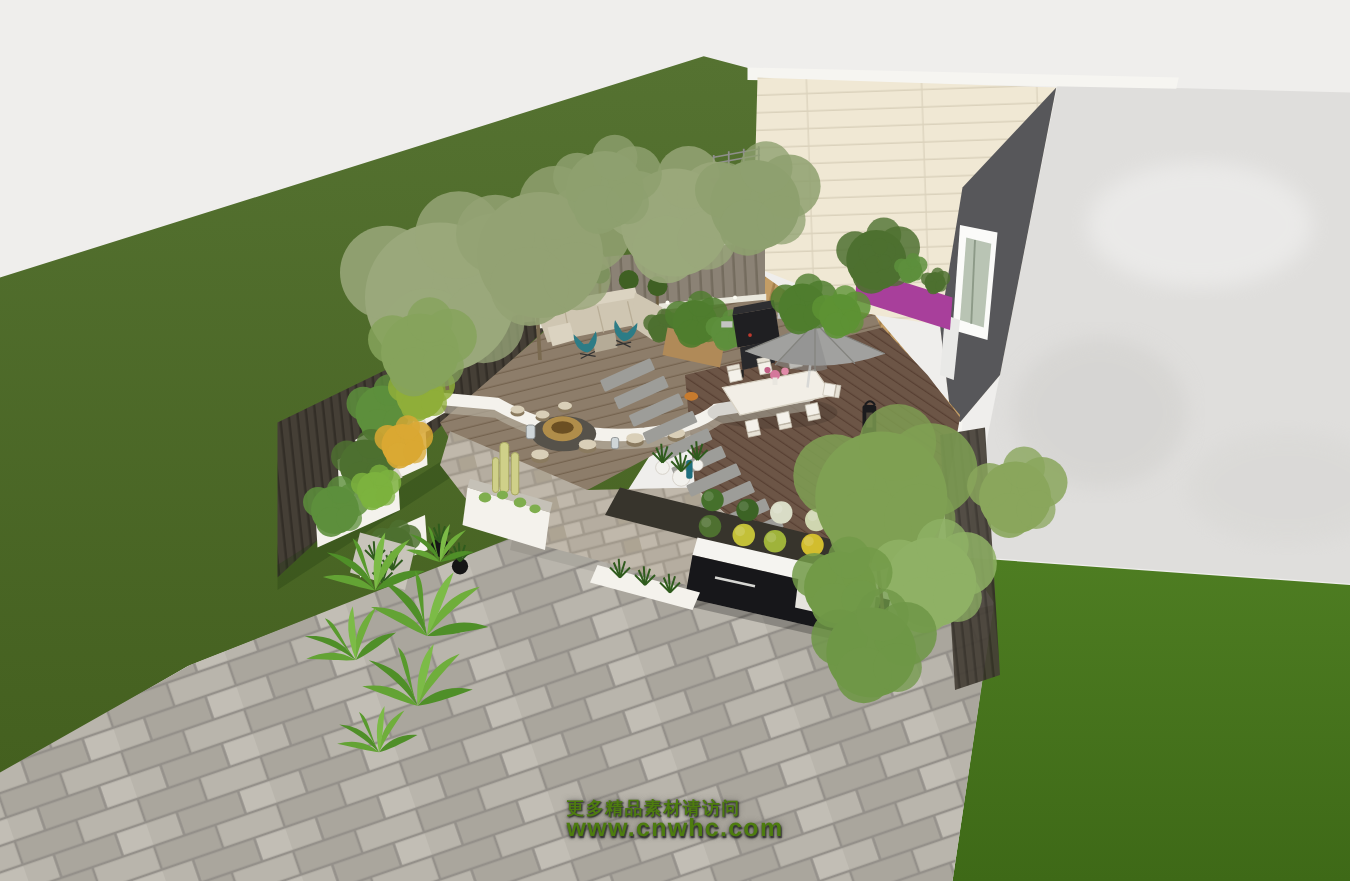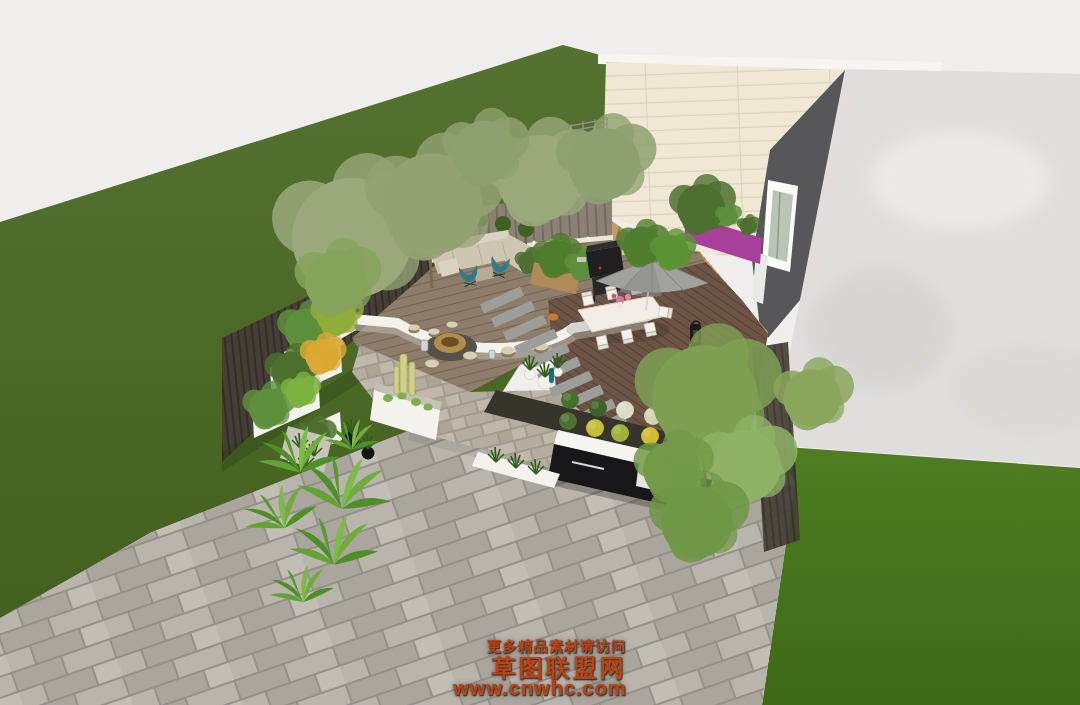--- a/index.html
+++ b/index.html
@@ -1,20 +1,20 @@
 <!DOCTYPE html>
 <html><head>
 <meta charset="utf-8">
 <style>
   html,body{margin:0;padding:0;background:#e8e8e6;}
   .stage{position:relative;width:1080px;height:705px;overflow:hidden;
          font-family:"Liberation Sans", sans-serif;}
   .stage svg{position:absolute;left:0;top:0;}
   .watermark{position:absolute;left:50%;top:638px;transform:translateX(-50%);
-    text-align:right;color:#c2410c;white-space:nowrap;
+    text-align:left;color:#4d7c0f;white-space:nowrap;
     text-shadow:0 1px 2px rgba(45,45,45,.9),0 0 5px rgba(70,70,70,.65),1px 1px 1px rgba(40,40,40,.8);}
   .wm-line1{font-size:14px;font-weight:bold;letter-spacing:1.5px;line-height:17px;}
   .wm-line2{font-size:24px;font-weight:bold;letter-spacing:3px;line-height:25px;}
   .wm-line3{font-size:20px;font-weight:bold;letter-spacing:1px;line-height:17px;}
 </style>
 </head>
 <body>
 
 <div class="stage">
 <svg width="1080" height="705" viewBox="0 0 1080 705">
@@ -617,16 +617,15 @@
         </g>
     <g transform="translate(303,600) scale(.95) rotate(-8)">
           <use href="#trop"></use>
         </g>
   </g>
 
 </svg>
 
 <div class="watermark">
   <div class="wm-line1">更多精品素材请访问</div>
-  <div class="wm-line2">草图联盟网</div>
   <div class="wm-line3">www.cnwhc.com</div>
 </div>
 </div>
 
 </body></html>

